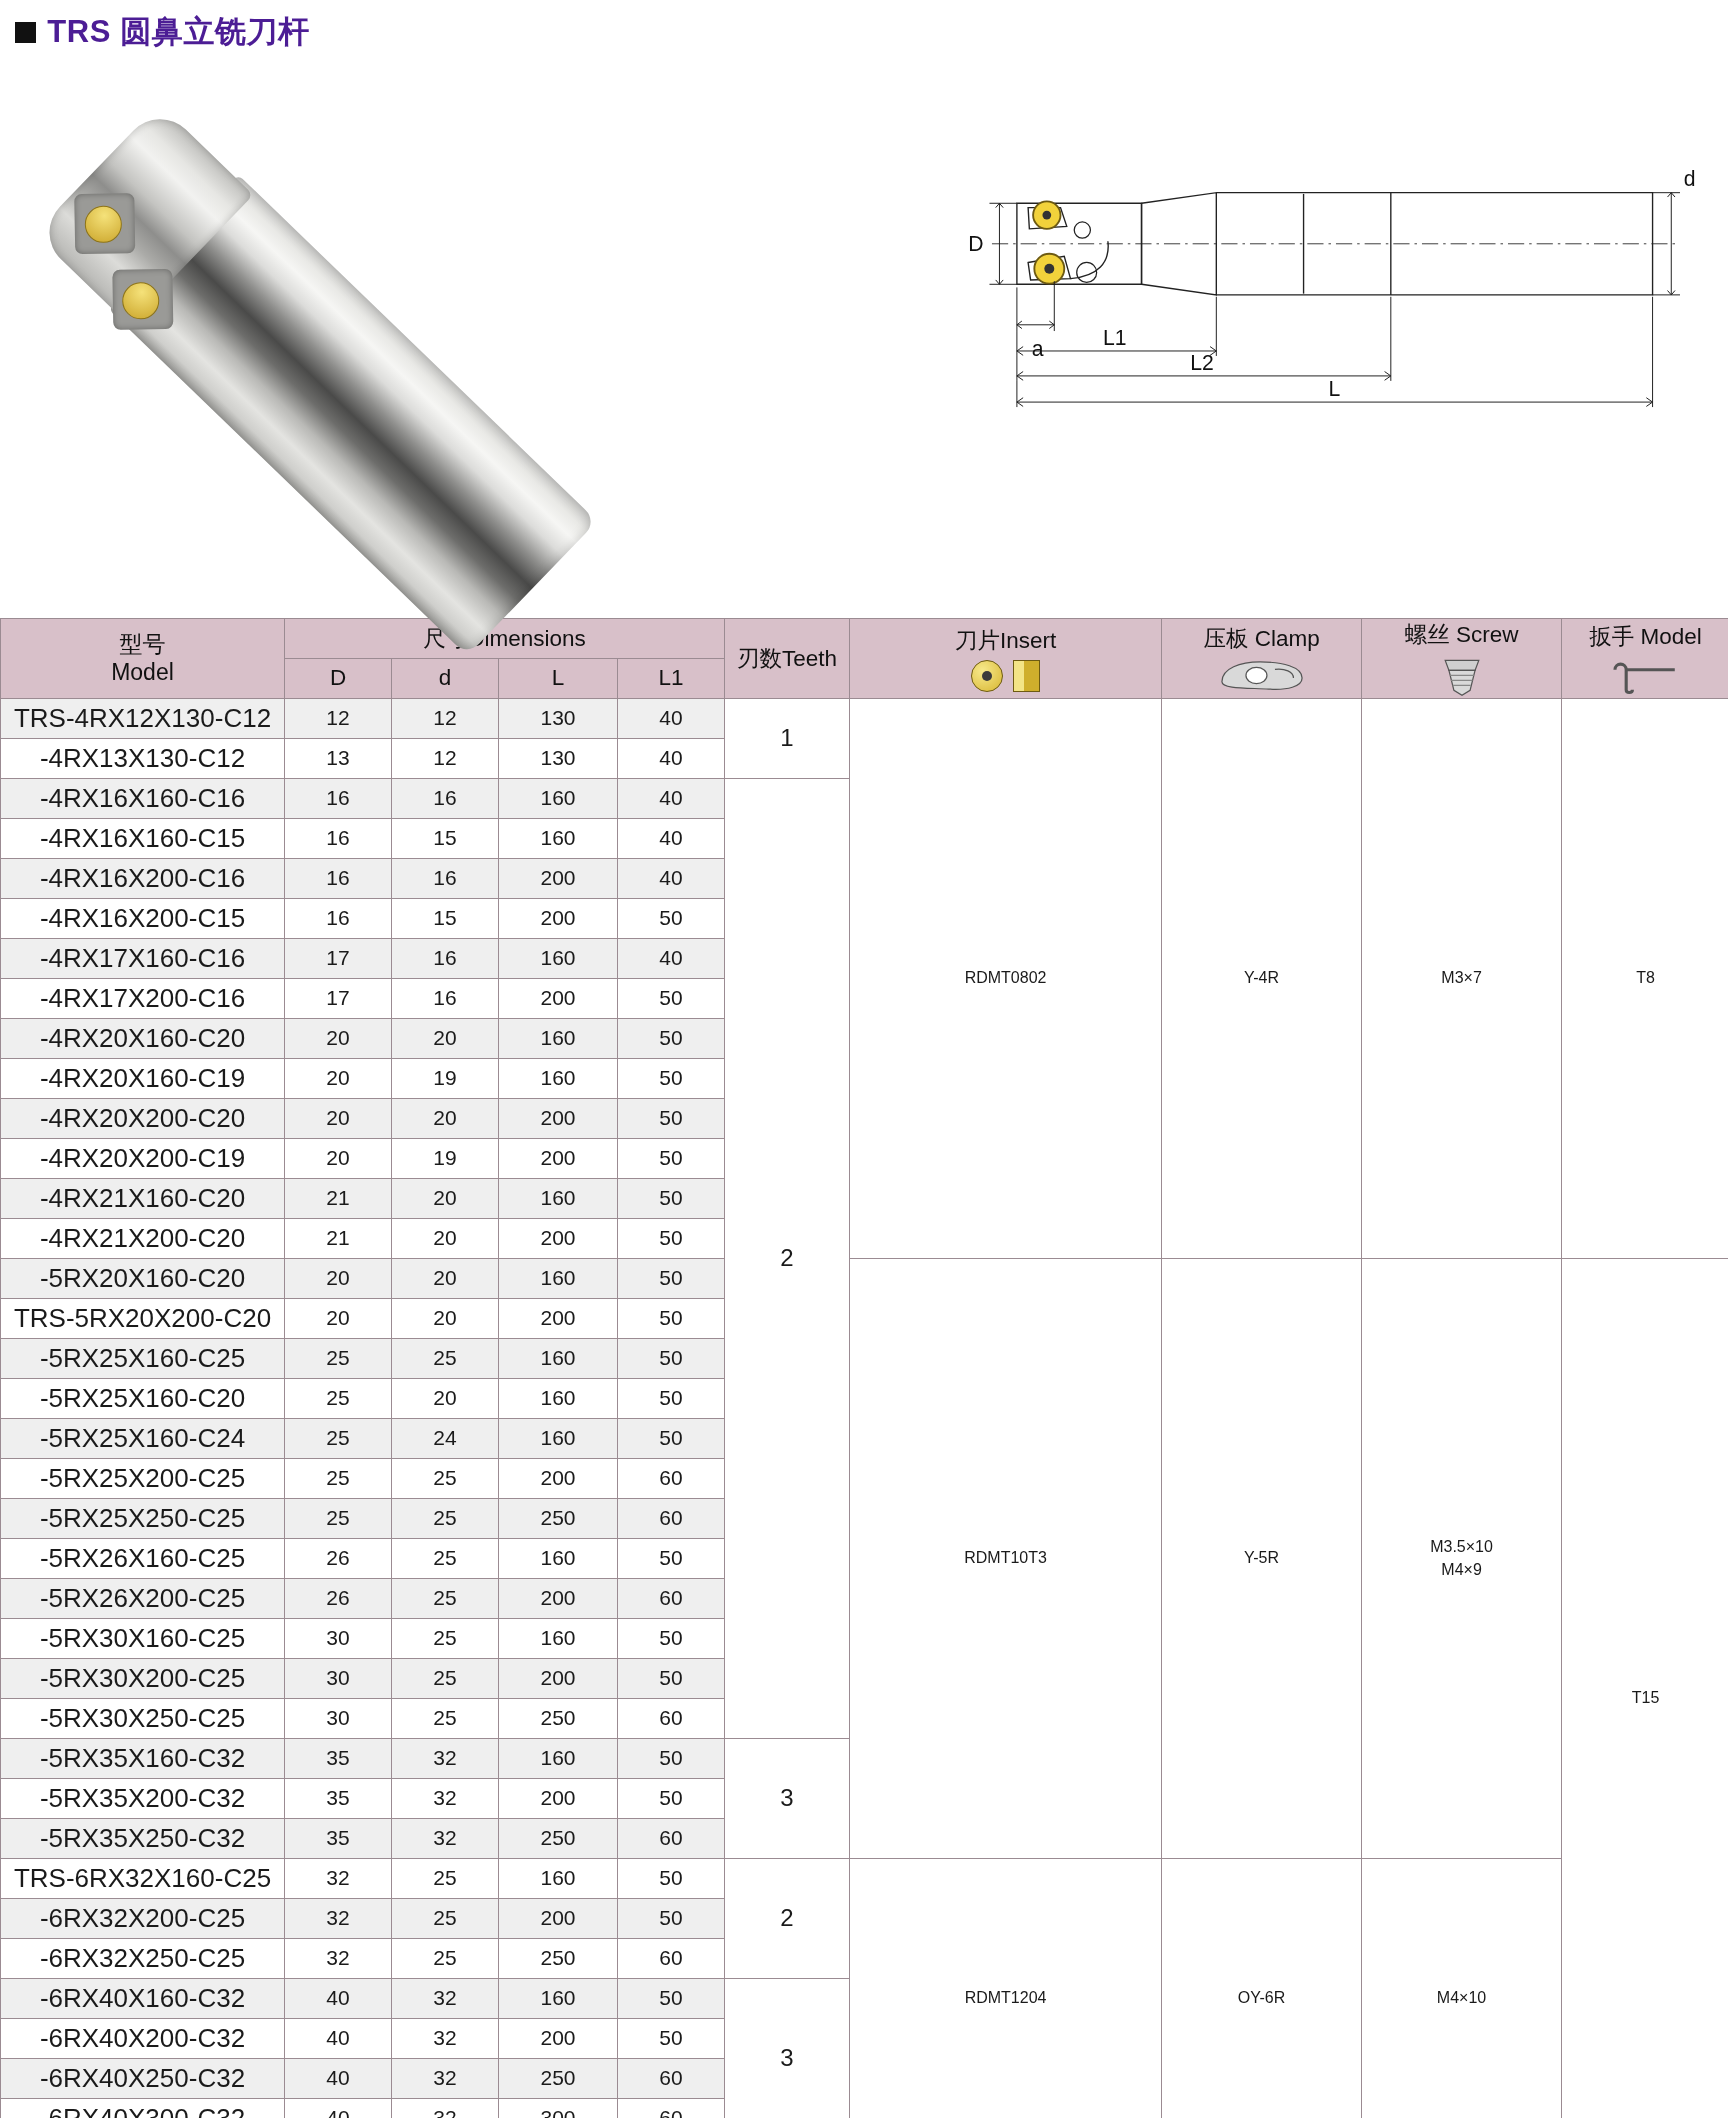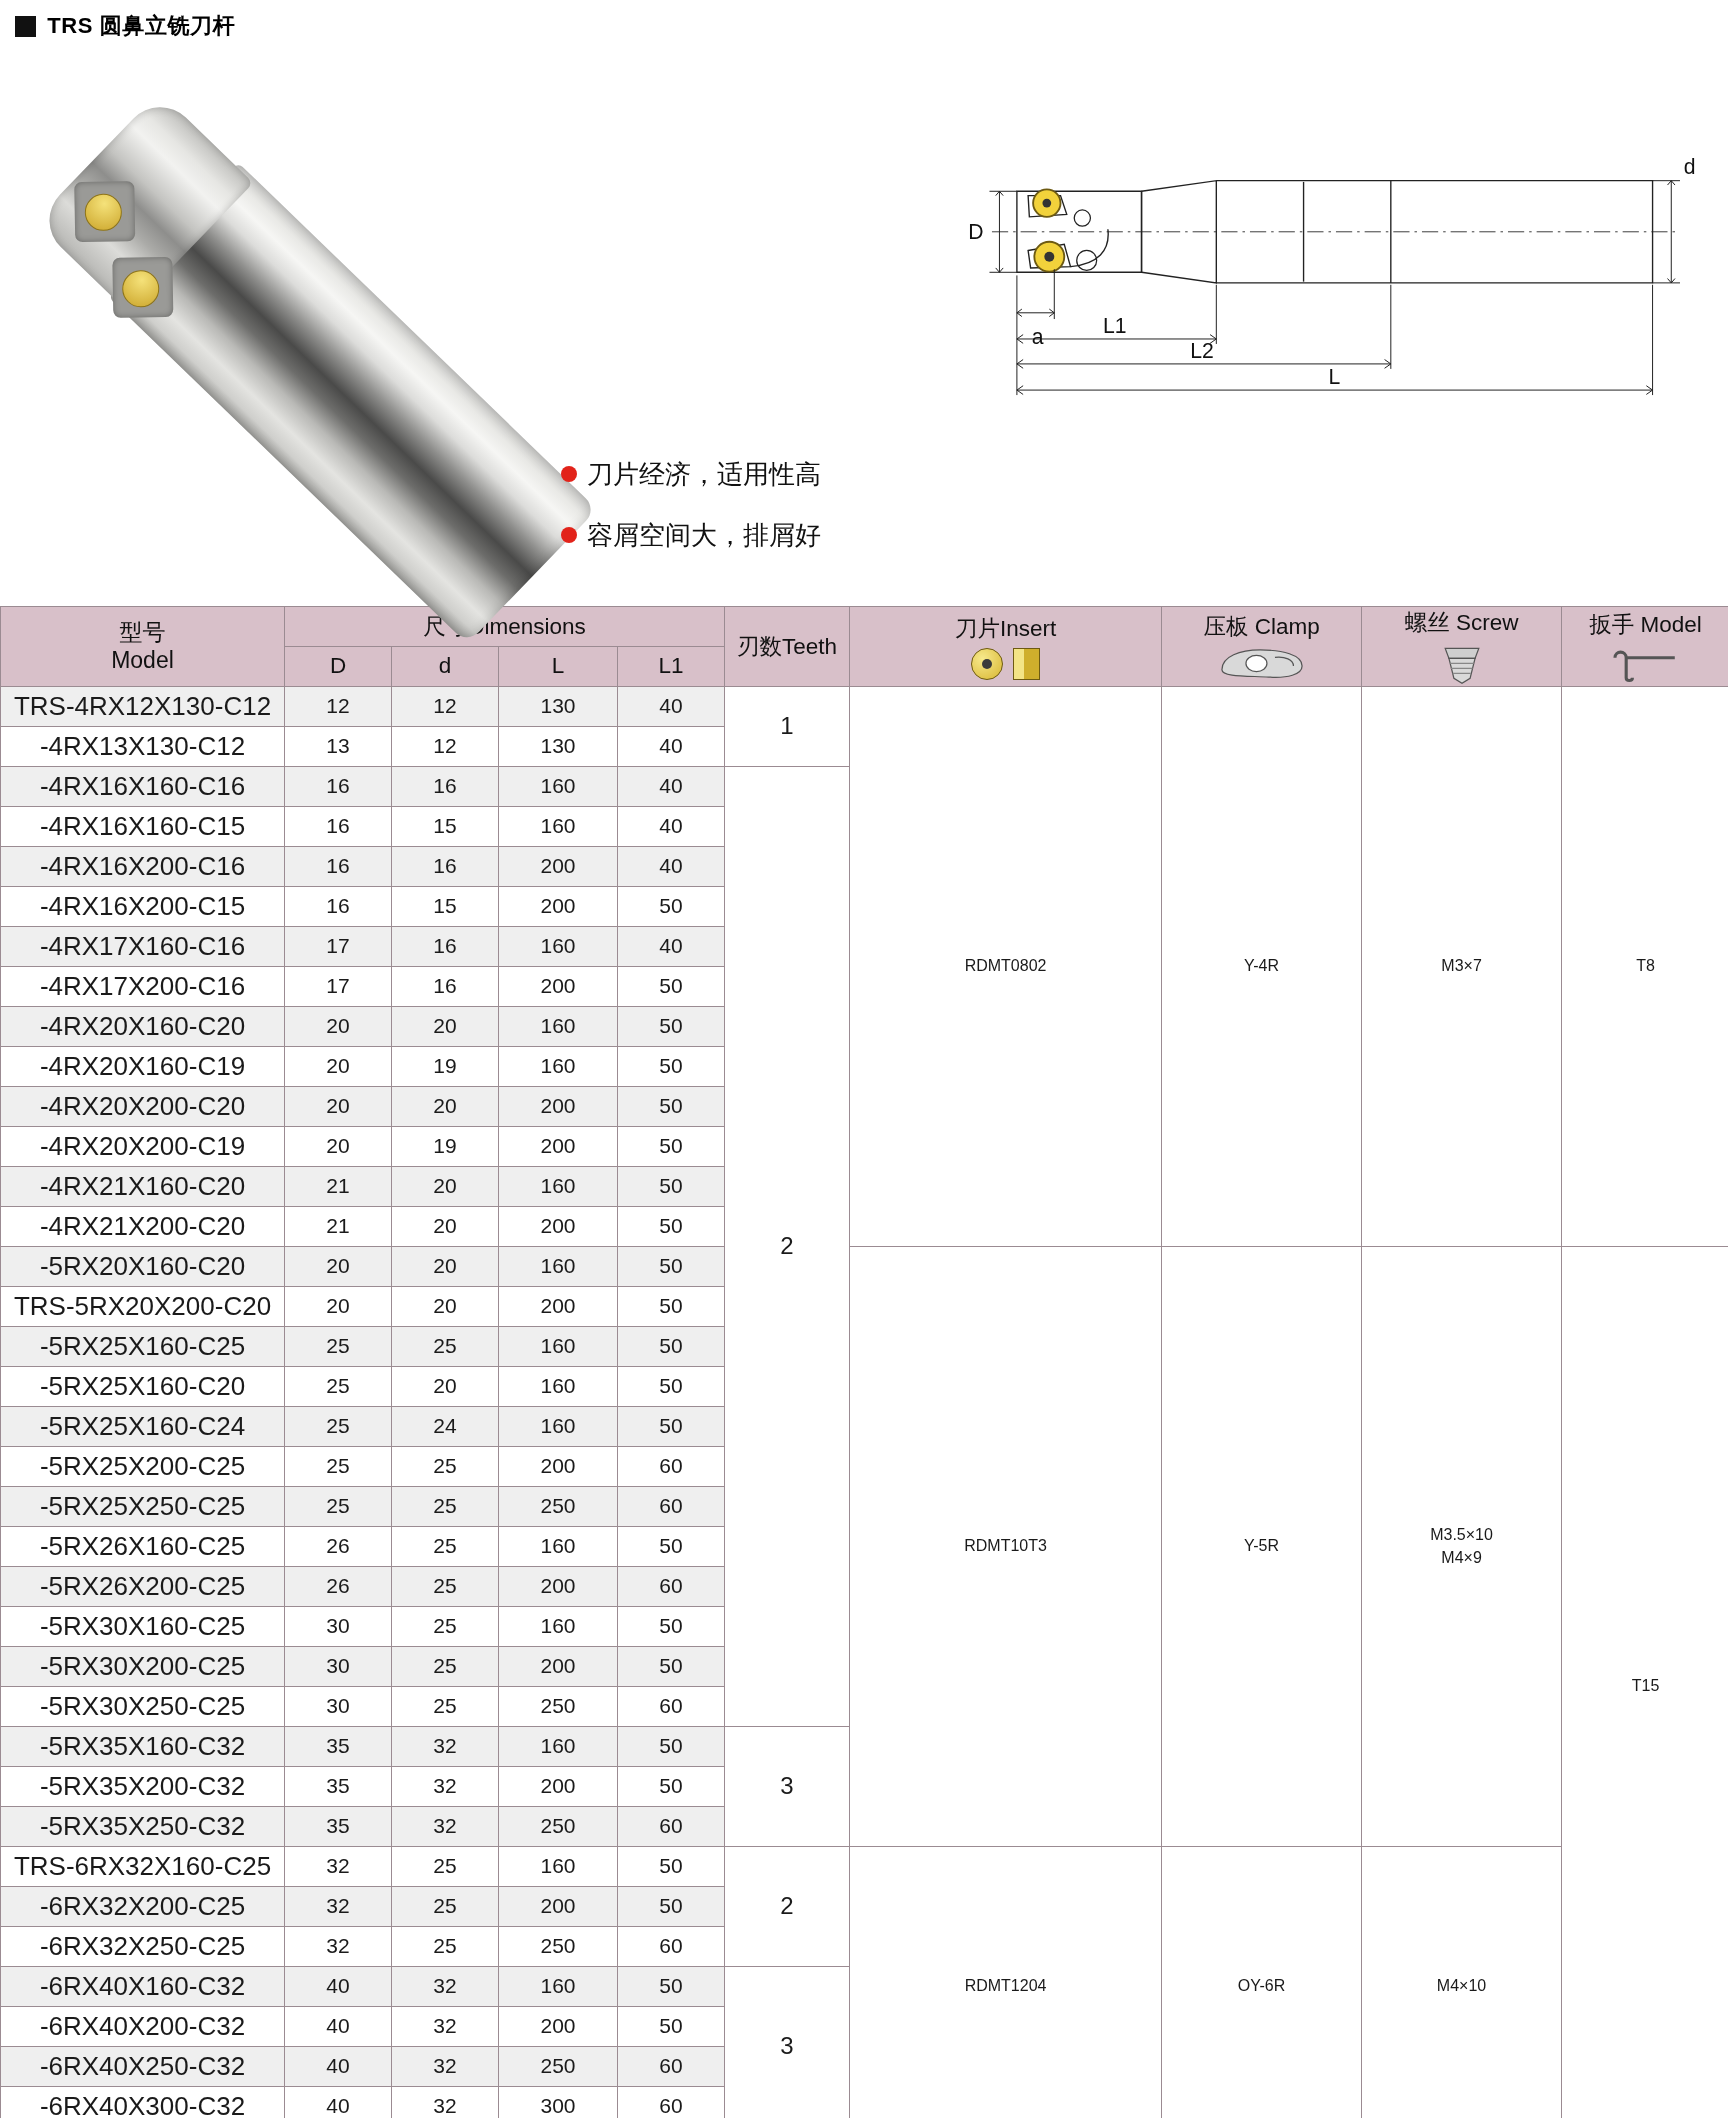--- a/index.html
+++ b/index.html
@@ -28,24 +28,24 @@
     gap: 11.2px;
     padding: 11.2px 0 3.7px 15px;
   }
   .title-square {
     width: 21px;
     height: 21px;
     background: #111;
     display: inline-block;
   }
   .title-text {
-    font-size: 22px;
+    font-size: 31px;
     font-weight: bold;
     letter-spacing: 0.6px;
-    color: #000000;
+    color: #4c1d95;
   }
 
   
   .hero {
     position: relative;
     height: 561px;
   }
 
   
   .photo {
@@ -256,30 +256,20 @@
         <div class="tool-shank"></div>
         <div class="tool-head">
           <div class="head-notch n1"></div>
           <div class="head-notch n2"></div>
           <div class="insert-yellow i1"></div>
           <div class="insert-yellow i2"></div>
         </div>
       </div>
     </div>
 
-    <div class="bullets">
-      <div class="bullet-row">
-        <span class="bullet-dot"></span>
-        <span class="bullet-text">刀片经济，适用性高</span>
-      </div>
-      <div class="bullet-row">
-        <span class="bullet-dot"></span>
-        <span class="bullet-text">容屑空间大，排屑好</span>
-      </div>
-    </div>
 
     <div class="drawing">
       <svg viewBox="0 0 1200 560" xmlns="http://www.w3.org/2000/svg">
         <g stroke="#222" fill="none" stroke-width="2.2">
 
           <path d="M100 55 L100 185 L300 185 L300 55 Z"></path>
 
           <path d="M300 55 L420 38 L420 202 L300 185"></path>
 
           <path d="M420 38 L1120 38 L1120 202 L420 202"></path>

